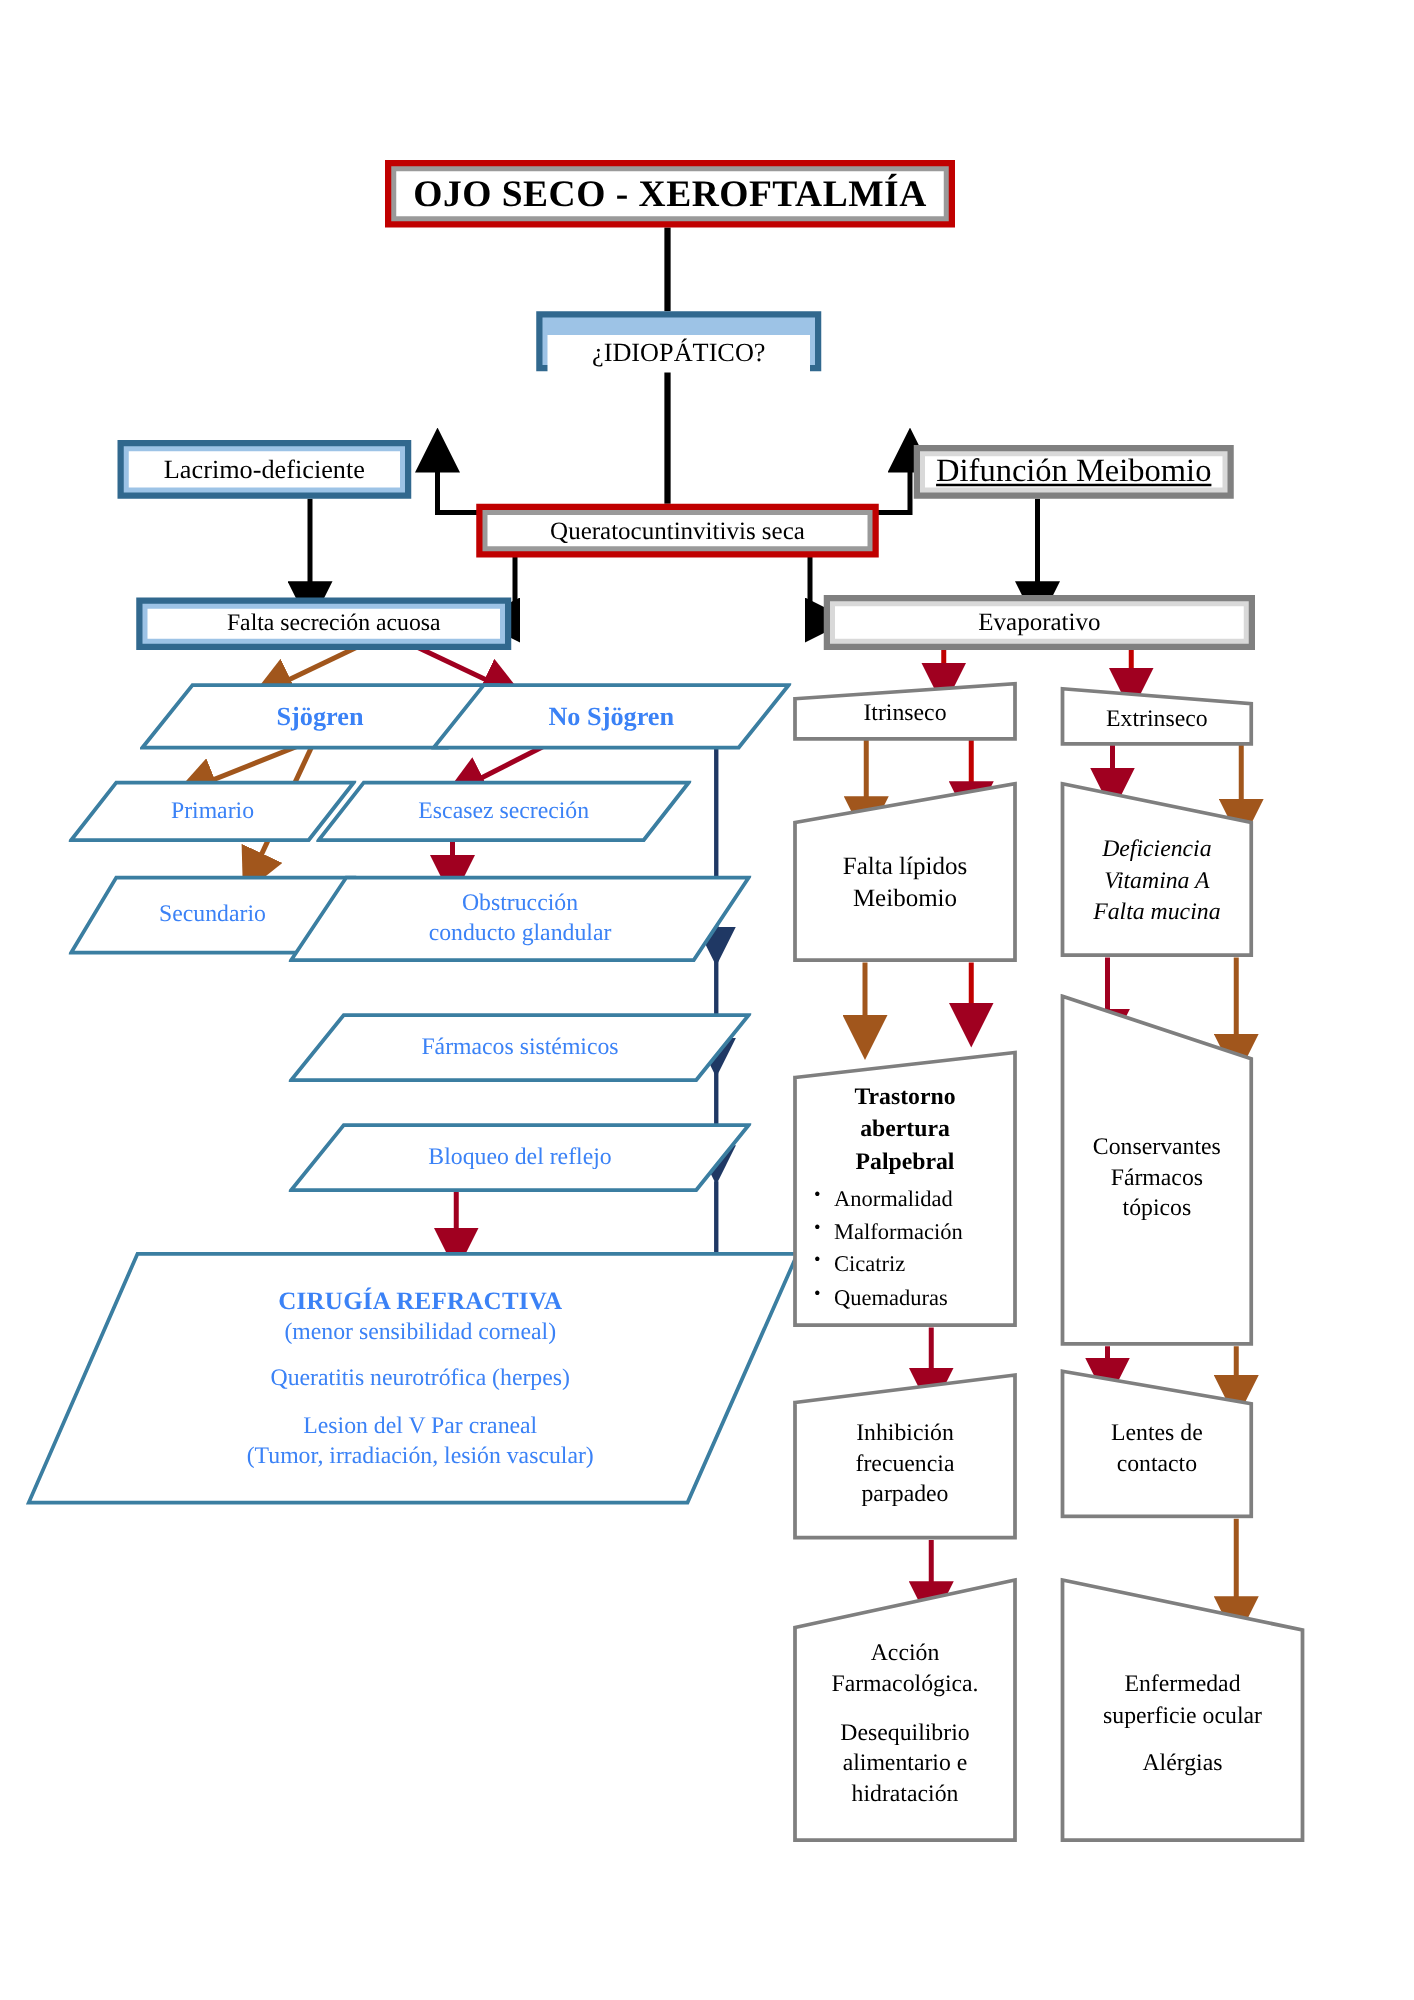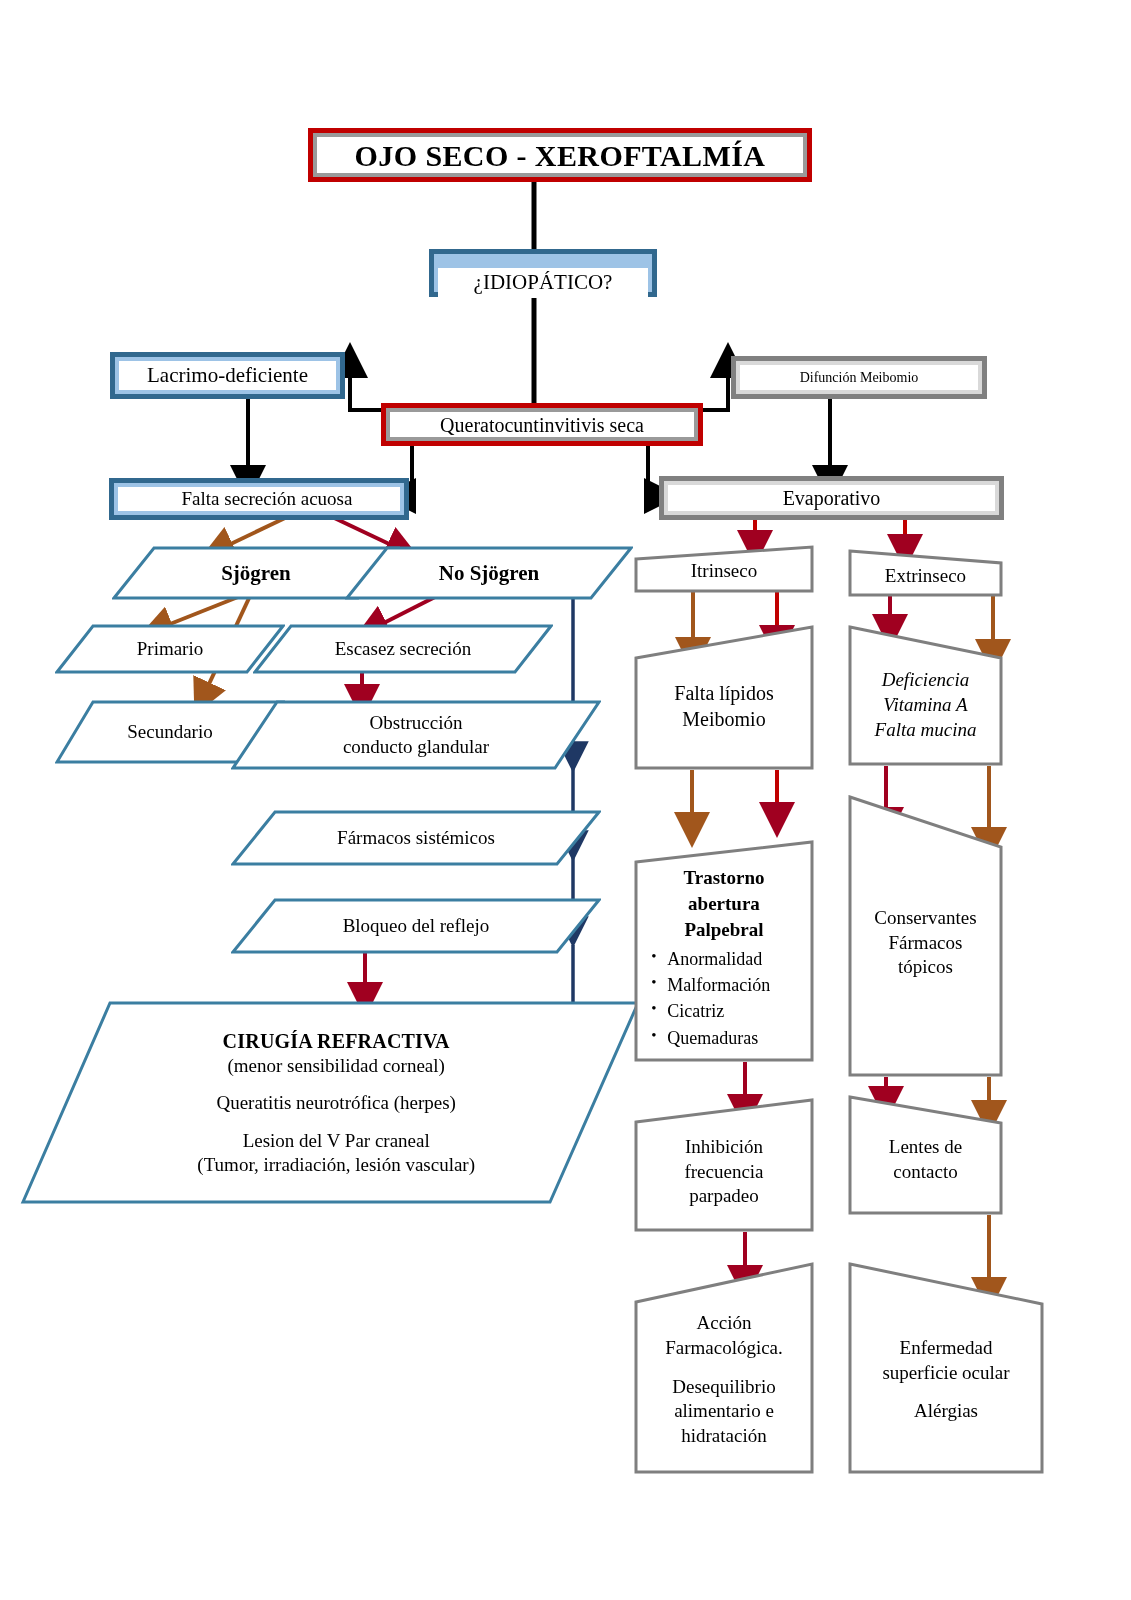--- a/index.html
+++ b/index.html
@@ -41,21 +41,21 @@
   
   .tri.gray{background:#808080;}
   .tri.gray > .mid{background:#d9d9d9;}
 
   
   .para{
     position:absolute;
     box-sizing:border-box;
     display:flex;align-items:center;justify-content:center;
     text-align:center;
-    color:#000000;
+    color:#3b82f6;
   }
   .para .pg{
     position:absolute;left:0;top:0;width:100%;height:100%;
   }
   .para .txt{
     position:relative;z-index:2;
     width:76%;
     line-height:1.25;
   }
 
@@ -154,47 +154,47 @@
 
       <path d="M886,1077 L886,1104" stroke="#a00020" stroke-width="4" marker-end="url(#ahRed)"></path>
       <path d="M989,1077 L989,1118" stroke="#a1561c" stroke-width="4" marker-end="url(#ahBrown)"></path>
 
       <path d="M745,1232 L745,1283" stroke="#a00020" stroke-width="4" marker-end="url(#ahRed)"></path>
 
       <path d="M989,1215 L989,1295" stroke="#a1561c" stroke-width="4" marker-end="url(#ahBrown)"></path>
     </g>
   </svg>
 
-  <div class="tri red" style="left:308px;top:128px;width:504px;height:54px;">
+  <div class="tri red" style="left:308px;top:128px;width:456px;height:54px;">
     <div class="mid">
         <div class="inner" style="font-size:30px;font-weight:bold;letter-spacing:.4px;">OJO SECO - XEROFTALMÍA</div>
       </div>
   </div>
 
   <div class="tri blue" style="left:429px;top:249px;width:228px;height:48px;">
     <div class="mid">
         <div class="inner" style="font-size:21px;margin-top:20px;">¿IDIOPÁTICO?</div>
       </div>
   </div>
 
-  <div class="tri blue" style="left:110px;top:352px;width:235px;height:47px;">
+  <div class="tri blue" style="left:94px;top:352px;width:235px;height:47px;">
     <div class="mid">
         <div class="inner" style="font-size:21px;">Lacrimo-deficiente</div>
       </div>
   </div>
 
   <div class="tri red" style="left:381px;top:403px;width:322px;height:43px;">
     <div class="mid">
         <div class="inner" style="font-size:20px;">Queratocuntinvitivis seca</div>
       </div>
   </div>
 
   <div class="tri gray" style="left:731px;top:356px;width:256px;height:43px;">
     <div class="mid">
-        <div class="inner" style="font-size:14px;">Difunción Meibomio</div>
+        <div class="inner" style="font-size:26px;text-decoration:underline;">Difunción Meibomio</div>
       </div>
   </div>
 
   <div class="tri blue" style="left:109px;top:478px;width:300px;height:42px;">
     <div class="mid">
         <div class="inner" style="font-size:19px;padding-left:16px;">Falta secreción acuosa</div>
       </div>
   </div>
 
   <div class="tri gray" style="left:659px;top:476px;width:345px;height:44px;">

